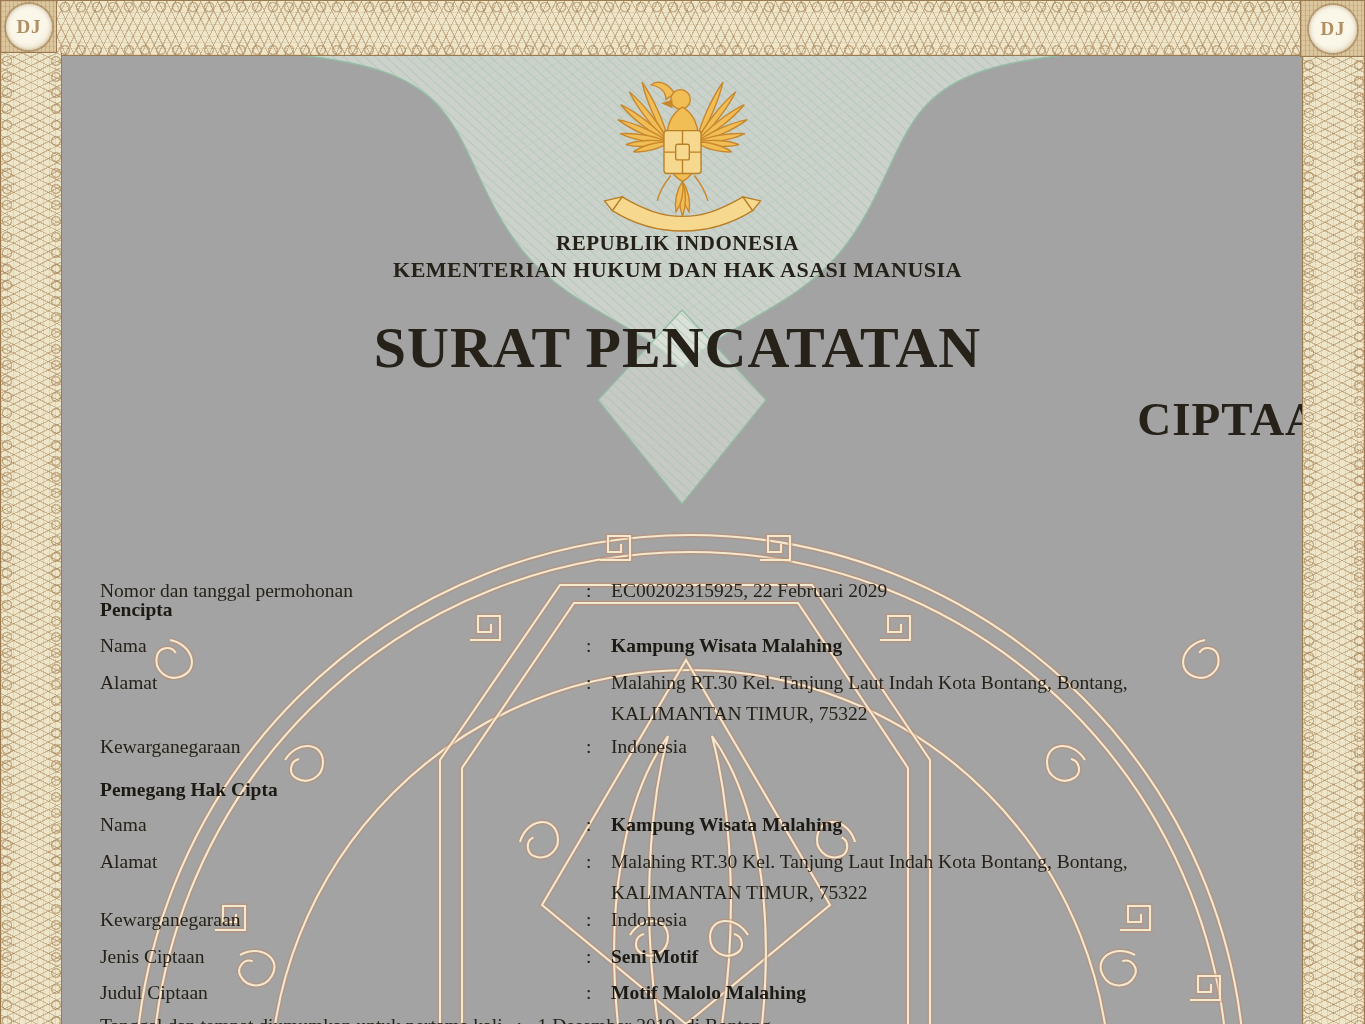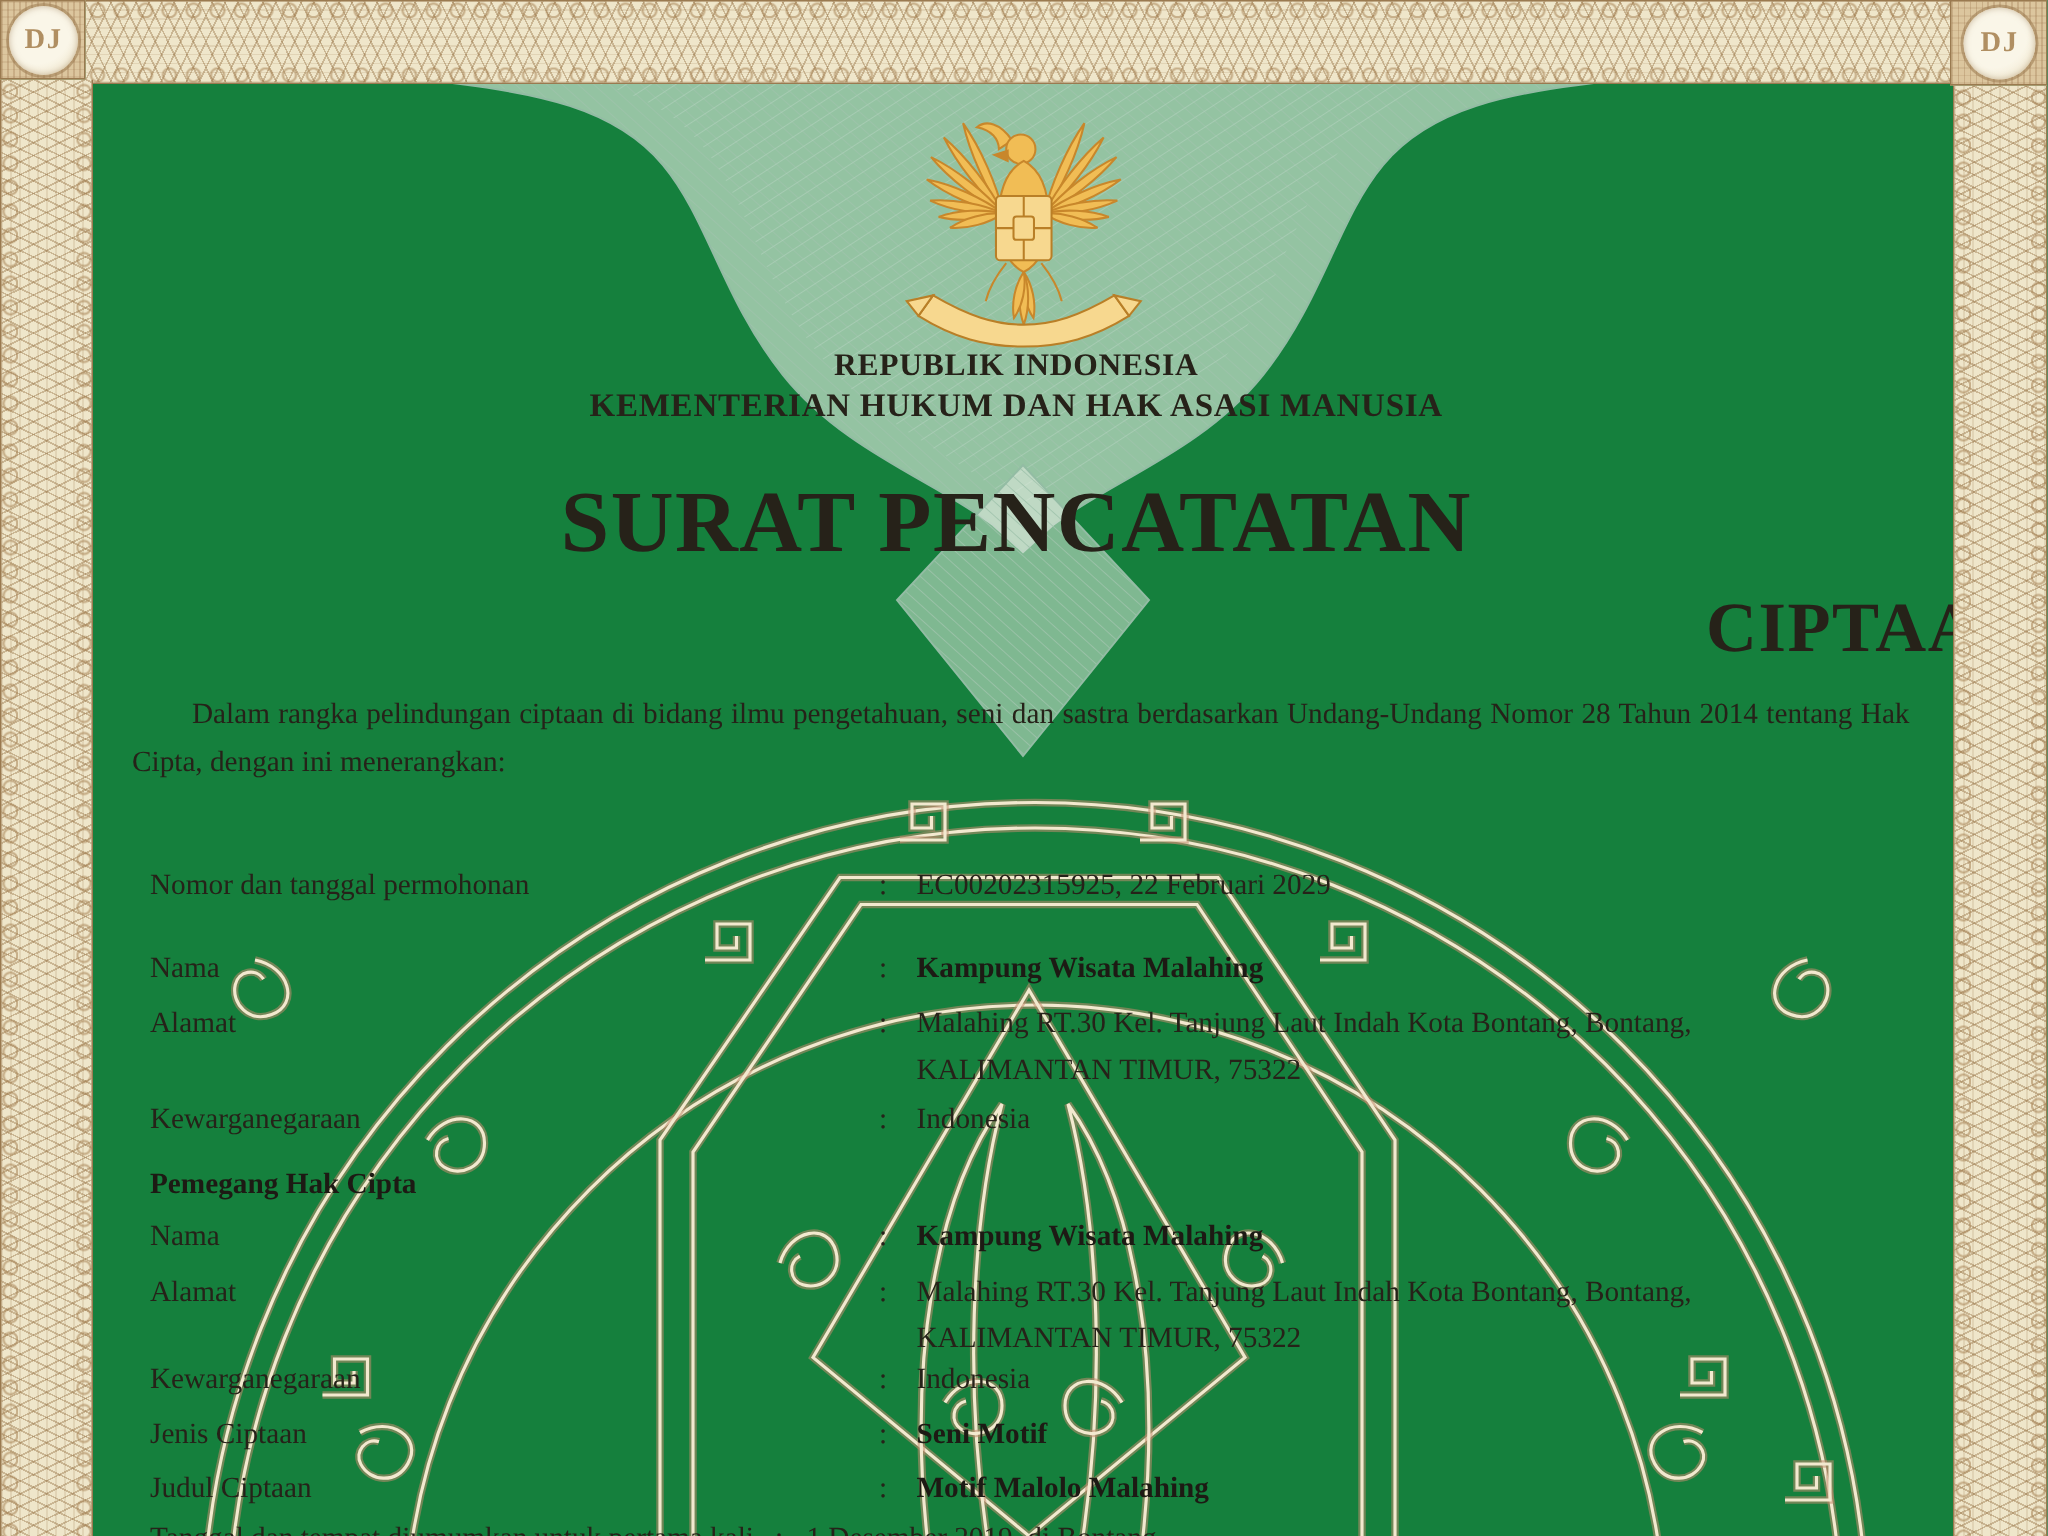--- a/index.html
+++ b/index.html
@@ -1,17 +1,17 @@
 <!DOCTYPE html>
 <html><head>
 <meta charset="utf-8">
 <style>
   html,body{margin:0;padding:0;}
   body{font-family:"Liberation Serif","DejaVu Serif",serif;background:#888;}
-  .page{position:relative;width:1365px;height:1024px;overflow:hidden;background:#15803d;}
+  .page{position:relative;width:1365px;height:1024px;overflow:hidden;background:#a3a3a3;}
 
   
   .band-top{position:absolute;top:0;left:57px;right:65px;height:56px;z-index:4;
     background-color:#efe6ca;
     border-top:1px solid #9a7a50;border-bottom:1px solid #9a7a50;box-sizing:border-box;
     background-image:
       radial-gradient(circle at 8px 6px, rgba(166,130,84,0) 3.6px, rgba(166,130,84,.55) 4px, rgba(166,130,84,.55) 5px, rgba(166,130,84,0) 5.6px),
       radial-gradient(circle at 8px 5px, rgba(166,130,84,0) 3.4px, rgba(166,130,84,.55) 3.8px, rgba(166,130,84,.55) 4.8px, rgba(166,130,84,0) 5.4px),
       repeating-linear-gradient(64deg, rgba(152,117,72,.42) 0 1.1px, transparent 1.1px 7.6px),
       repeating-linear-gradient(-64deg, rgba(152,117,72,.42) 0 1.1px, transparent 1.1px 7.6px),
@@ -257,28 +257,31 @@
   <div class="corner corner-tr">
     <div class="medallion">
       <span>DJ</span>
     </div>
   </div>
 
   <div class="txt h-rep">REPUBLIK INDONESIA</div>
   <div class="txt h-kem">KEMENTERIAN HUKUM DAN HAK ASASI MANUSIA</div>
   <div class="txt t1">SURAT PENCATATAN</div>
   <div class="txt t2">CIPTAAN</div>
-  <div class="txt intro">Dalam rangka pelindungan ciptaan di bidang ilmu pengetahuan, seni dan sastra berdasarkan Undang-Undang Nomor 28 Tahun 2014 tentang Hak Cipta, dengan ini menerangkan:</div>
 
   <div class="fields">
       <div class="row" style="top: 8px; margin-top: 24px;">
       <span class="lbl">Nomor dan tanggal permohonan</span>
       <span class="colon">:</span>
       <span class="val">EC00202315925, 22 Februari 2029</span>
     </div>
+      <div class="row heading" style="top: 51px;">
+      <span class="lbl">Pencipta</span>
+
+    </div>
       <div class="row" style="top: 87px;">
       <span class="lbl">Nama</span>
       <span class="colon">:</span>
       <span class="val bold">Kampung Wisata Malahing</span>
     </div>
       <div class="row" style="top: 124px;">
       <span class="lbl">Alamat</span>
       <span class="colon">:</span>
       <span class="val">Malahing RT.30 Kel. Tanjung Laut Indah Kota Bontang, Bontang,
 KALIMANTAN TIMUR, 75322</span>

